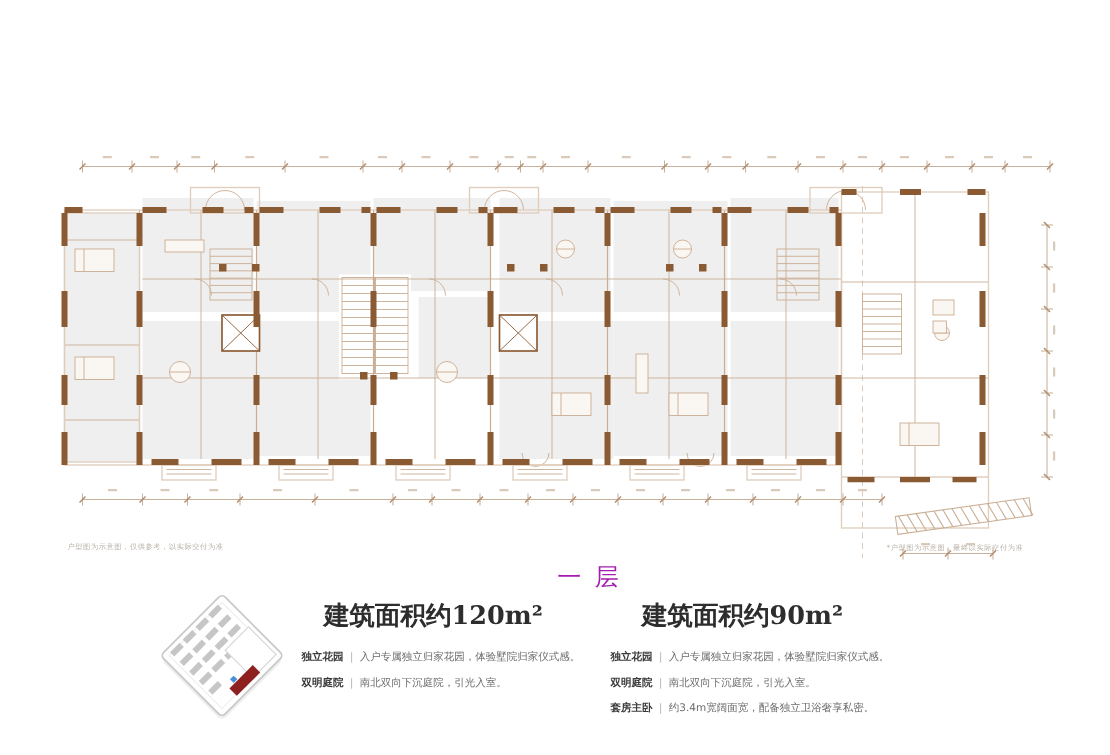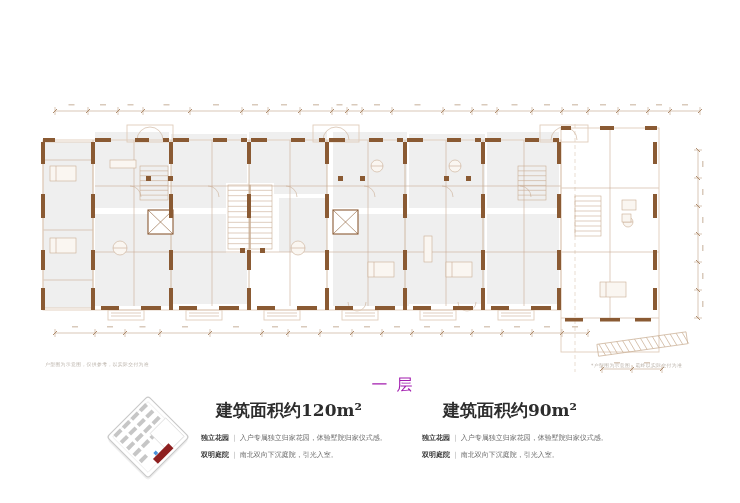--- a/index.html
+++ b/index.html
@@ -10,21 +10,21 @@
   #keyplan{left:102px;top:390px;}
   .floor-label{position:absolute;top:375px;left:0;width:740px;text-align:center;
 0               font-size:11px;letter-spacing:9px;color:#a21caf;padding-left:22px;}
   .floor-label{text-indent:9px;}
   .note{position:absolute;font-size:6px;color:#b9b1a8;letter-spacing:.5px;
         transform:scale(.8);transform-origin:left top;font-family:"DejaVu Sans",sans-serif;}
   .note-left{left:45px;top:361px;}
   .note-right{left:591px;top:362px;}
   .spec{position:absolute;top:399px;}
   .spec-left{left:201px;width:176px;}
-  .spec-right{left:422px;width:176px;}
+  .spec-right{left:407px;width:176px;}
   .spec-title{margin:0 0 11px 0;text-align:center;font-size:17px;font-weight:bold;color:#2d2d2d;}
   .feat{margin:0 0 7px 0;font-size:7px;line-height:1.45;color:#6b6b6b;
         font-family:"DejaVu Sans",sans-serif;white-space:nowrap;}
   .feat b{color:#3a3a3a;}
   .feat .sep{color:#9a9a9a;margin:0 2px;}
 </style>
 </head>
 <body>
 
 <div class="stage">
@@ -488,15 +488,18 @@
   </div>
 
   <div class="spec spec-right">
     <p class="spec-title">建筑面积约90m²</p>
     <p class="feat">
       <b>独立花园</b><span class="sep">｜</span><span>入户专属独立归家花园，体验墅院归家仪式感。</span>
     </p>
     <p class="feat">
       <b>双明庭院</b><span class="sep">｜</span><span>南北双向下沉庭院，引光入室。</span>
     </p>
+    <p class="feat">
+      <b>套房主卧</b><span class="sep">｜</span><span>约3.4m宽阔面宽，配备独立卫浴奢享私密。</span>
+    </p>
   </div>
 
 </div>
 
 </body></html>

